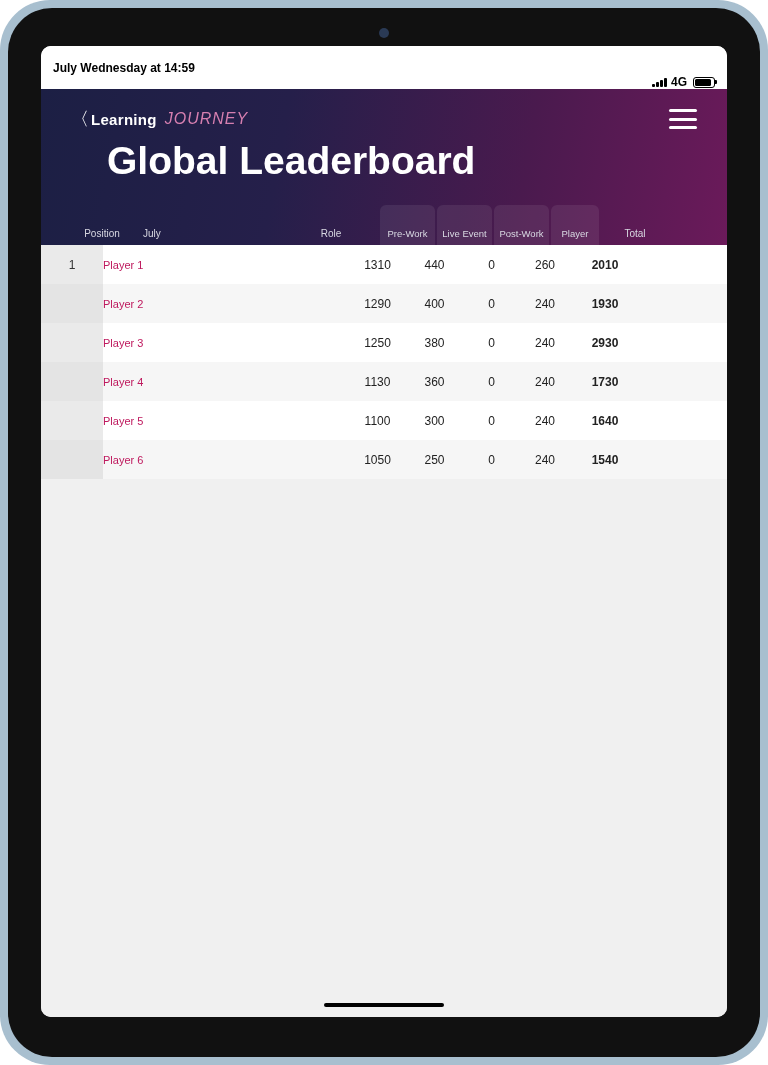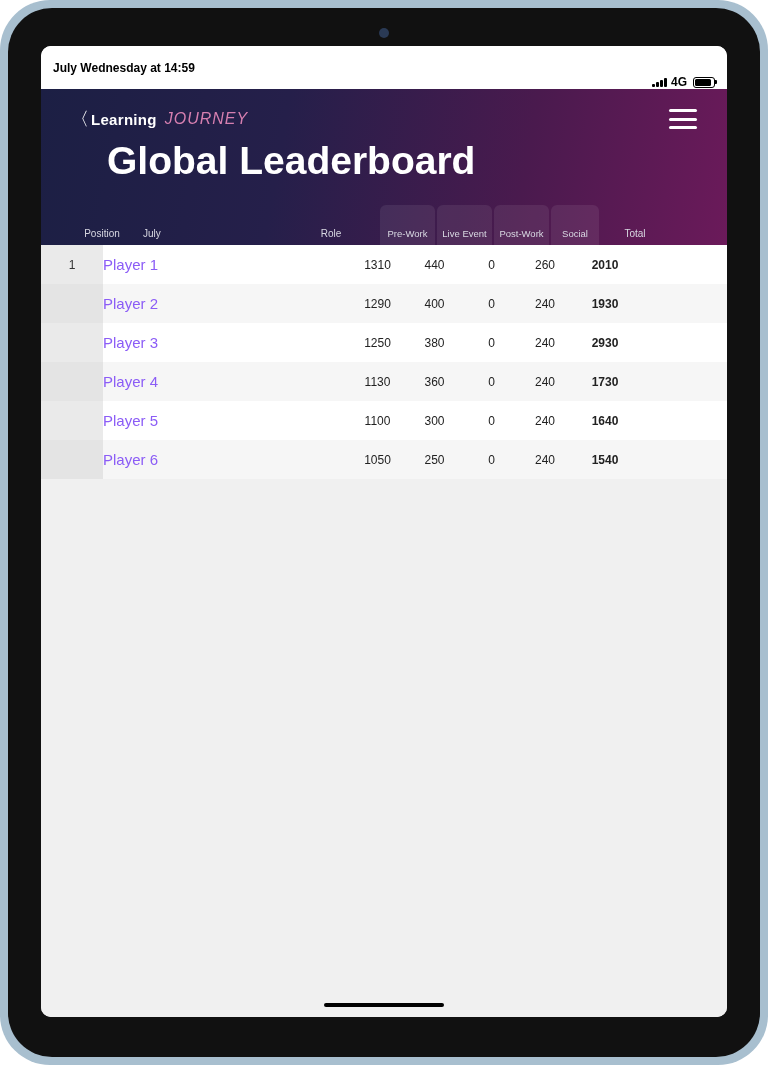--- a/index.html
+++ b/index.html
@@ -115,21 +115,21 @@
   .table-inner { background: #f7f7f7; }
   .row {
     display: grid;
     grid-template-columns: 62px 150px 96px 57px 57px 57px 50px 70px;
     align-items: center;
     height: 39px;
     font-size: 12px;
     color: #222;
   }
   .row .cell { text-align: center; }
-  .row .cell.name { text-align: left; font-size: 15px; color:#8b5cf6; }
+  .row .cell.name { text-align: left; font-size: 11px; color:#be185d; }
   .row .cell.position { background: #e2e2e2; height:100%; display:flex; align-items:center; justify-content:center; font-size:12px; color:#333;}
   .row:nth-child(odd) { background:#fff; }
   .row:nth-child(even) { background:#f6f6f6; }
   .row .cell.position { background:#e4e4e4; }
   .row:nth-child(odd) .cell.position { background:#eaeaea; }
   .row .cell.total { font-weight:700; }
   .row:first-child .cell.total { font-weight:800; }
   .row .cell.role { color:#bbb; font-size:11px; }
 
   
@@ -180,21 +180,21 @@
         </div>
         <h1 class="page-title">Global Leaderboard</h1>
 
         <div class="header-cols">
           <div class="hcell">Position</div>
           <div class="hcell left">July</div>
           <div class="hcell">Role</div>
           <div class="col-tab">Pre-Work</div>
           <div class="col-tab">Live Event</div>
           <div class="col-tab">Post-Work</div>
-          <div class="col-tab">Social</div>
+          <div class="col-tab">Player</div>
           <div class="hcell">Total</div>
         </div>
       </div>
 
       <div class="table-wrap">
         <div class="table-inner" id="rows-container">
             <div class="row">
               <div class="cell position">1</div>
               <div class="cell name">Player 1</div>
               <div class="cell role"></div>

